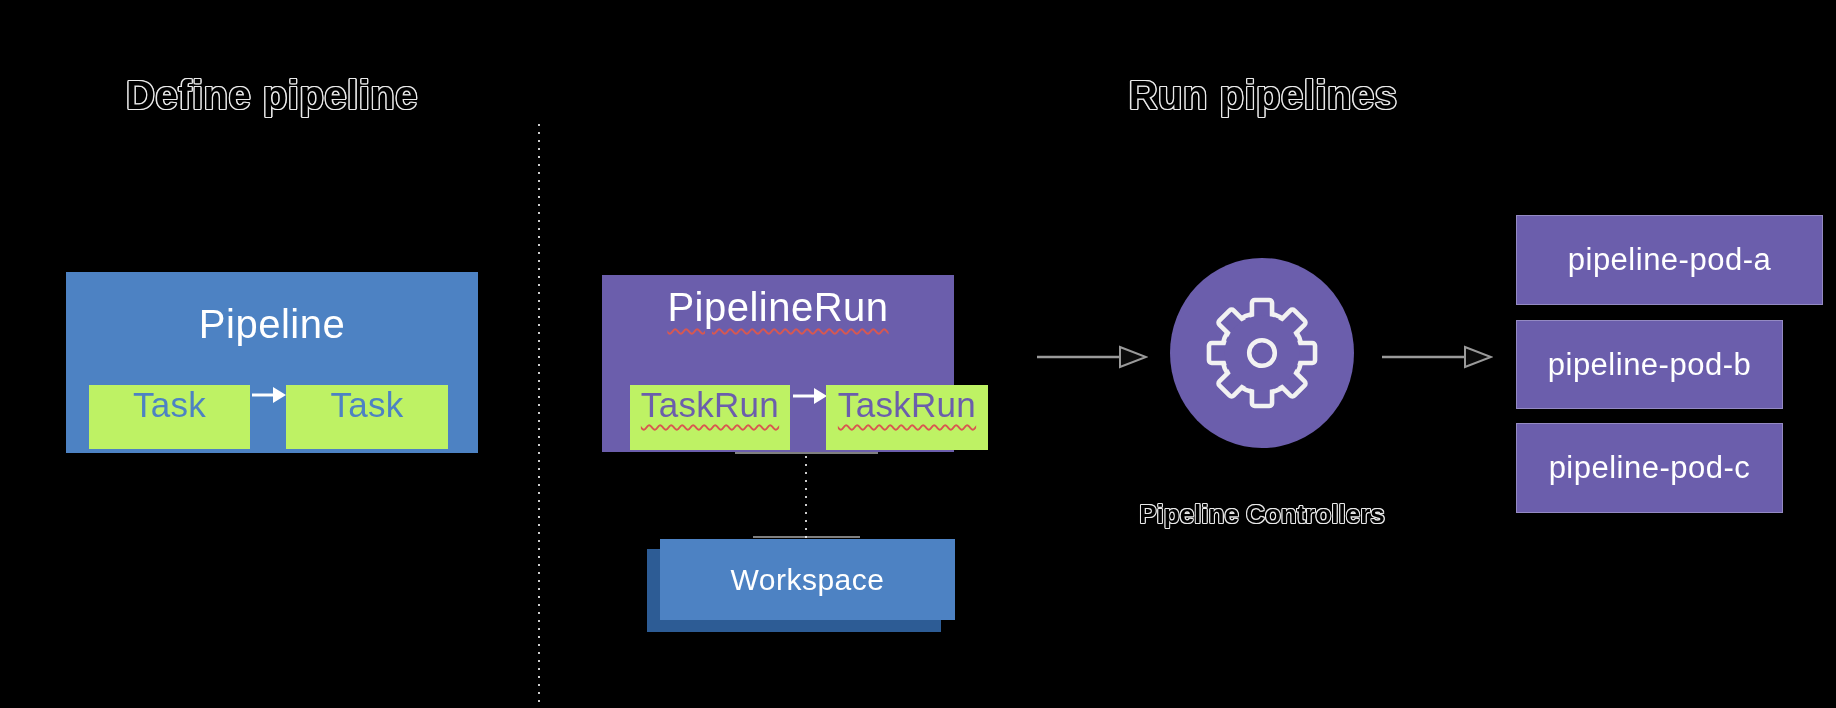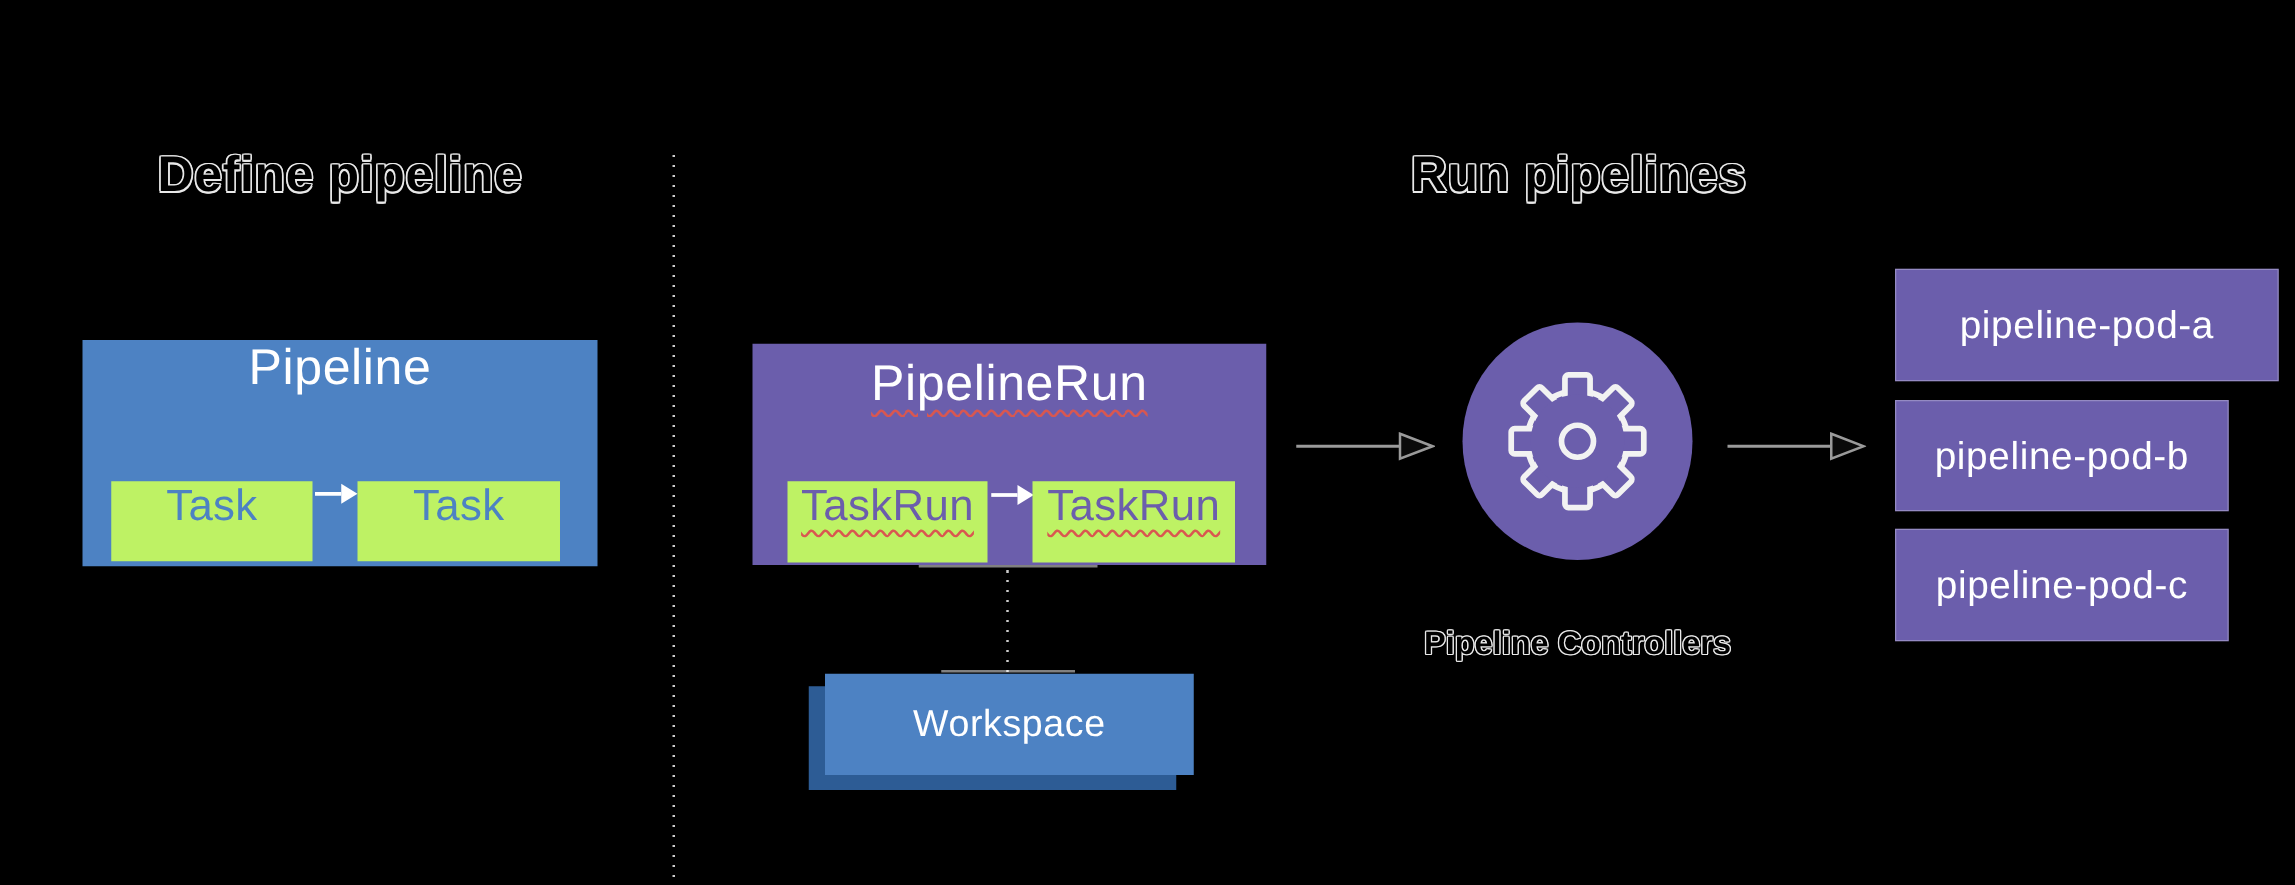--- a/index.html
+++ b/index.html
@@ -8,33 +8,32 @@
     font-family:"Liberation Sans", sans-serif;
     position:relative;overflow:hidden;
   }
   .abs{position:absolute;}
   
   .knockout{
     color:#000;font-weight:600;letter-spacing:.5px;
     text-shadow:
       1.3px 0 #e9e9e9,-1.3px 0 #e9e9e9,0 1.3px #e9e9e9,0 -1.3px #e9e9e9,
       1px 1px #e9e9e9,-1px 1px #e9e9e9,1px -1px #e9e9e9,-1px -1px #e9e9e9;
-    margin-top: 45px;
   }
   .section-title{font-size:40px;line-height:46px;text-align:center;}
   .divider-dotted{
     width:2px;
     background:repeating-linear-gradient(to bottom,#ccc 0,#ccc 2px,transparent 2px,transparent 8px);
   }
   .box-blue{background:#4d82c3;}
   .box-purple{background:#6b5eac;}
   .big-box{box-sizing:border-box;}
   .box-heading{
     color:#fff;font-size:40px;text-align:center;font-weight:400;
-    padding-top:0;letter-spacing:.5px;
+    padding-top:30px;letter-spacing:.5px;
   }
   .squiggle{
     text-decoration-line:underline;
     text-decoration-style:wavy;
     text-decoration-color:#d95750;
     text-decoration-thickness:2px;
     text-underline-offset:7px;
   }
   .inner-box{
     background:#bef264;text-align:center;
@@ -80,21 +79,21 @@
   </div>
   <svg class="abs" style="left:185px;top:111px;" width="36" height="24" viewBox="0 0 36 24">
     <line x1="1" y1="12" x2="22" y2="12" stroke="#fff" stroke-width="3"></line>
     <polygon points="22,4 35,12 22,20" fill="#fff"></polygon>
   </svg>
   <div class="abs inner-box" style="left:220px;top:91px;width:162px;height:64px;">
     <span class="txt task-txt">Task</span>
   </div>
 </div>
 
-<div class="abs box-purple big-box" style="left:602px;top:275px;width:411px;height:177px;">
+<div class="abs box-purple big-box" style="left:602px;top:275px;width:352px;height:177px;">
   <div class="box-heading" style="padding-top:10px;">
     <span class="squiggle">PipelineRun</span>
   </div>
   <div class="abs inner-box" style="left:28px;top:88px;width:160px;height:65px;">
     <span class="txt taskrun-txt squiggle">TaskRun</span>
   </div>
   <svg class="abs" style="left:190px;top:109px;" width="36" height="24" viewBox="0 0 36 24">
     <line x1="1" y1="12" x2="22" y2="12" stroke="#fff" stroke-width="3"></line>
     <polygon points="22,4 35,12 22,20" fill="#fff"></polygon>
   </svg>

